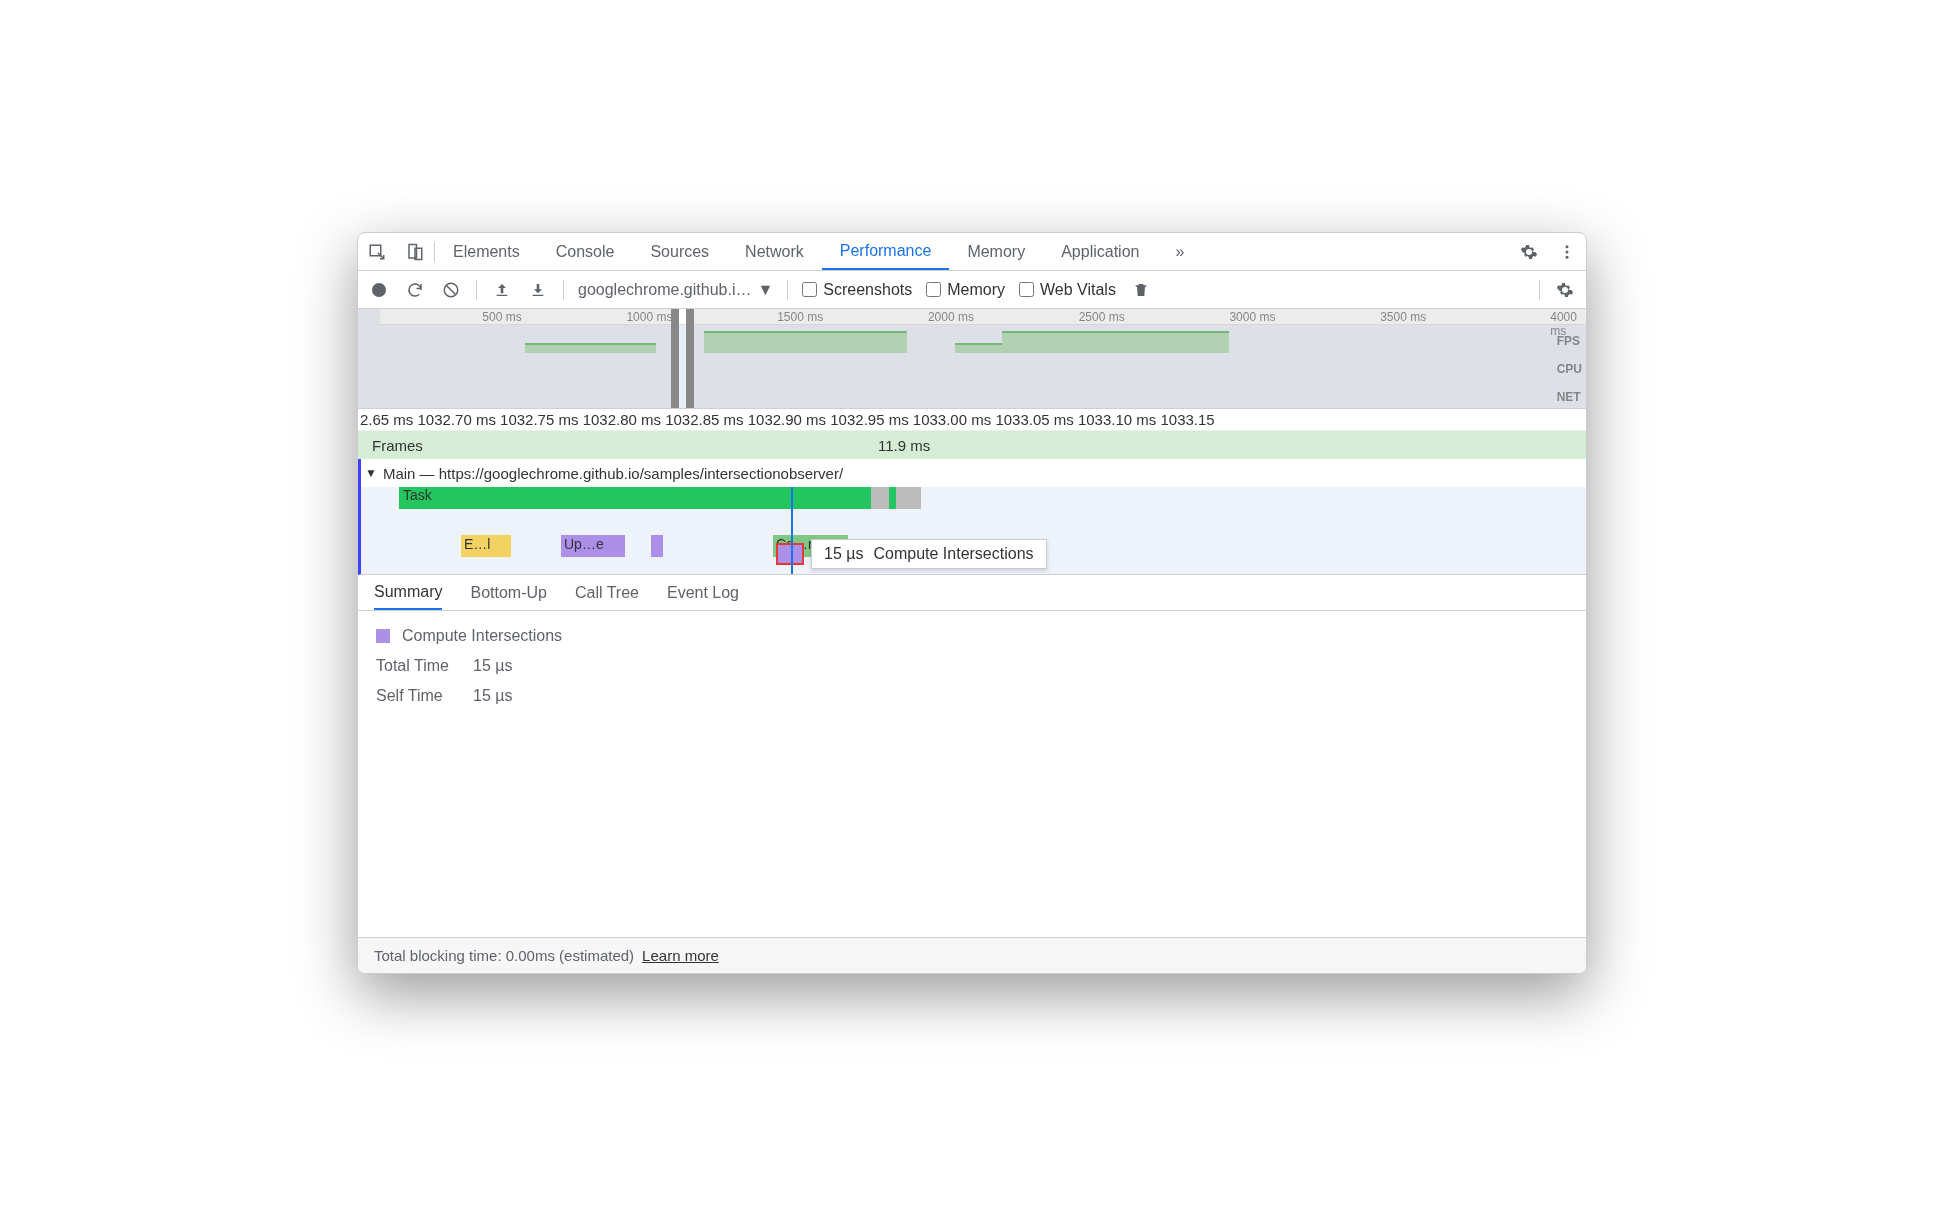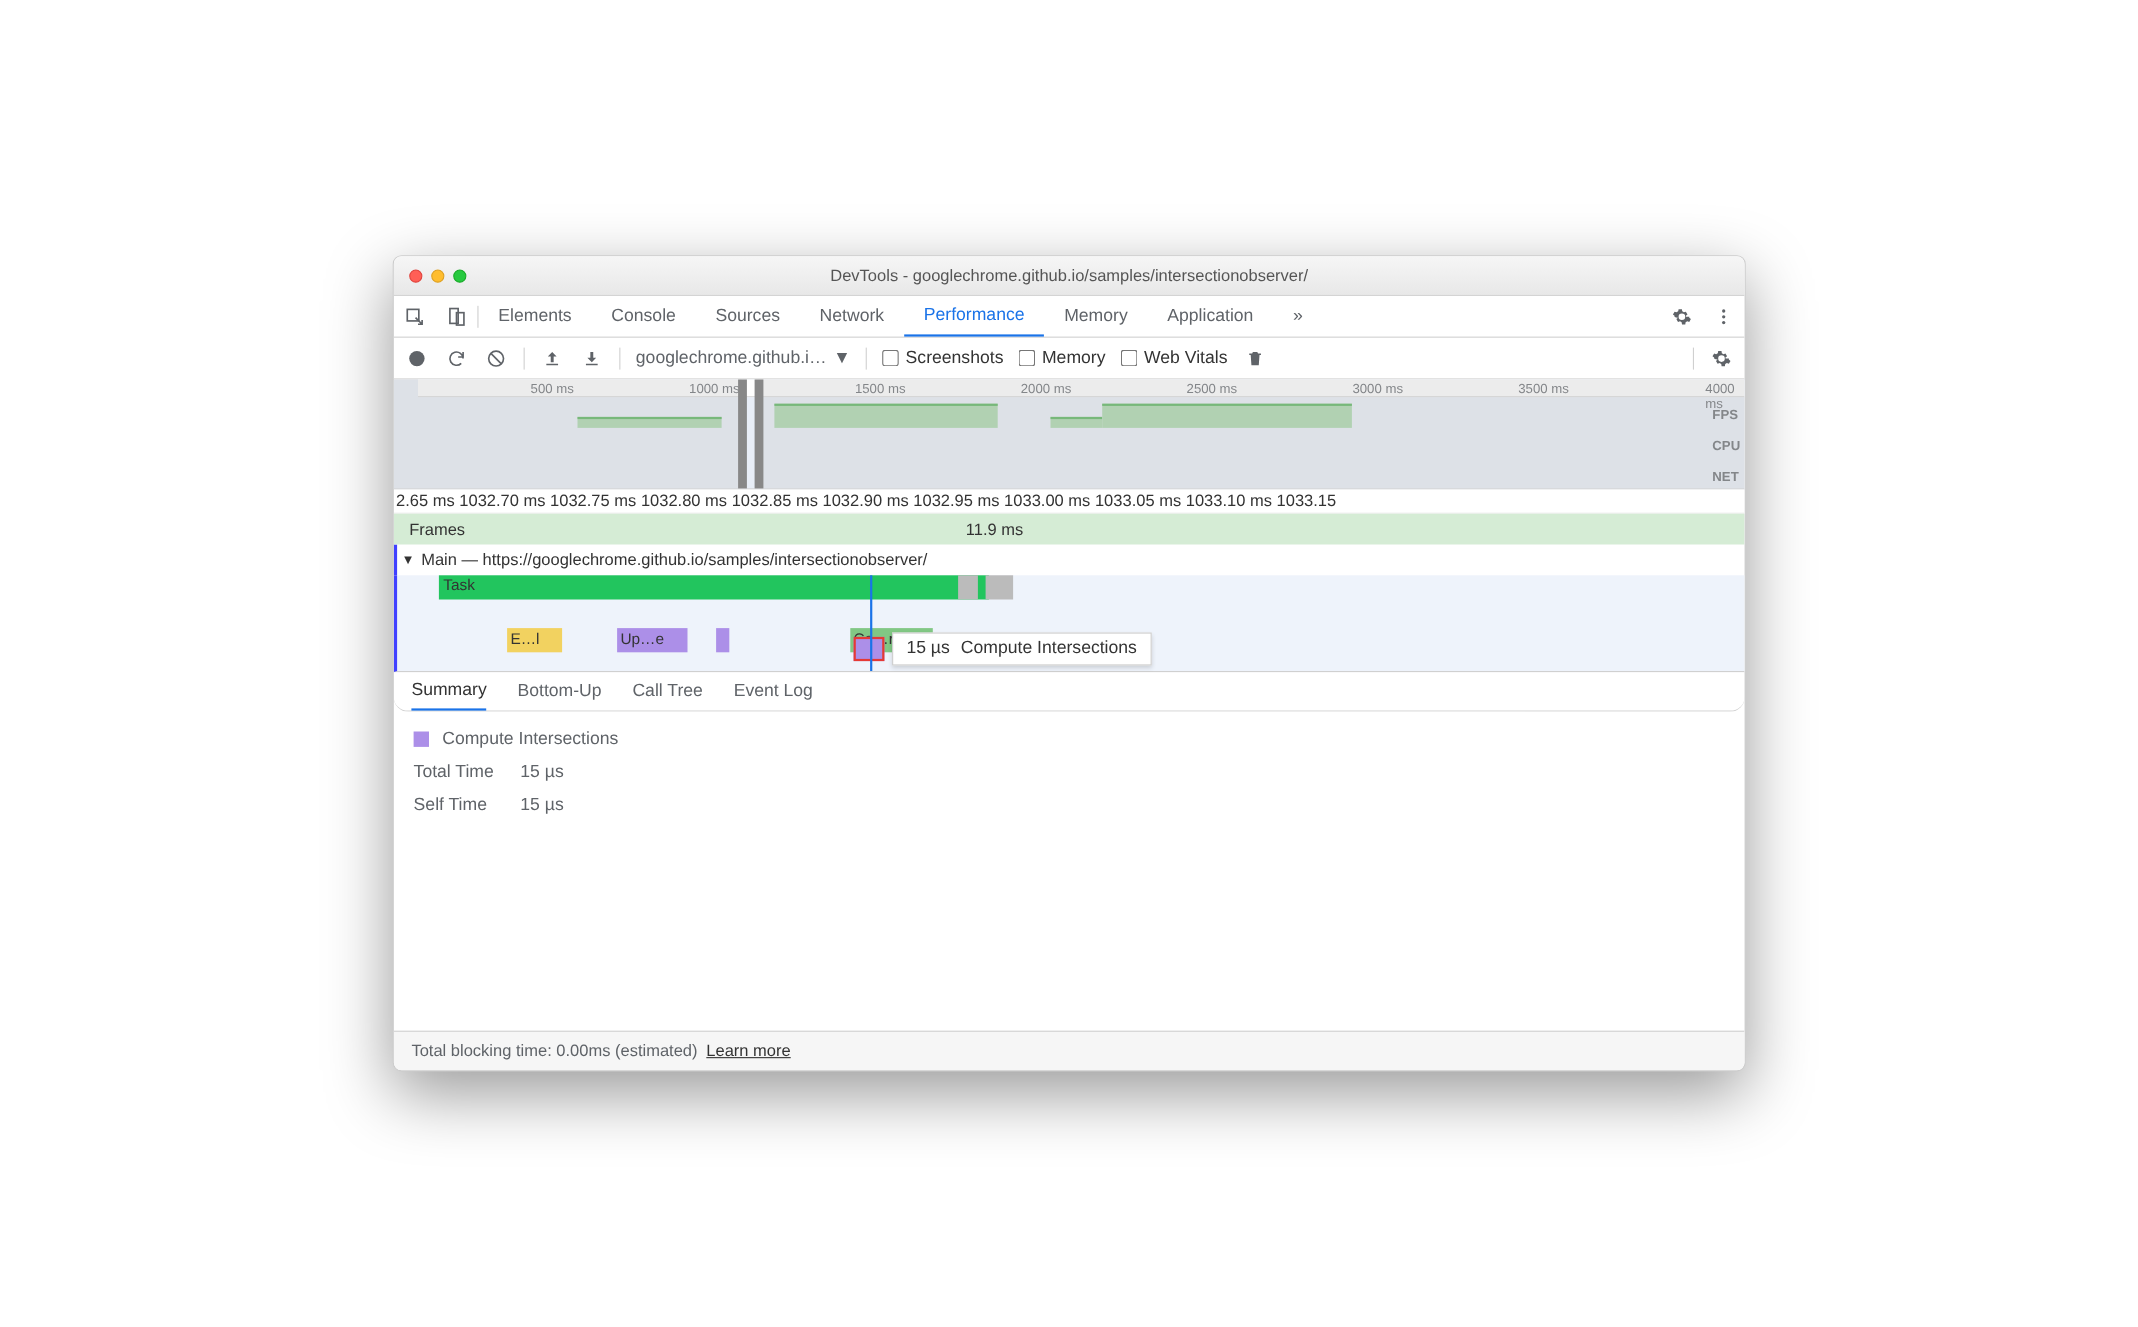--- a/index.html
+++ b/index.html
@@ -41,42 +41,34 @@
 .flame { position:relative; height:88px; background:#eef3fb; border-bottom:1px solid #d0d0d0; border-left:3px solid #4040ff; }
 .task { position:absolute; top:0; left:0; height:22px; background:#22c55e; color:#333; font-size:14px; padding-left:4px; width:500px; overflow:hidden;margin-left:38px; }
 .taskx { position:absolute; top:0; height:22px; background:#bbb; }
 .ev { position:absolute; top:28px; height:22px; font-size:14px; color:#333; overflow:hidden; text-overflow:clip; padding:1px 3px 0 3px;margin-top:20px; }
 .ev.y { background:#f2d260; }
 .ev.p { background:#ac8fe8; }
 .ev.g { background:#81c784; }
 .sub { position:absolute; top:56px; height:22px; background:#ac8fe8; border:2px solid #e53935; }
 .cursor { position:absolute; top:0; bottom:0; width:2px; background:#1a73e8; z-index:5; }
 .tooltip { position:absolute; top:52px; height:30px; background:#fff; border:1px solid #ccc; box-shadow:0 2px 4px rgba(0,0,0,0.15); font-size:16px; color:#333; display:flex; align-items:center; padding: 0 12px; gap:10px; z-index:10; }
-.dtabs { height:36px; border-bottom:1px solid #d0d0d0; display:flex; align-items:center; font-size:16px; color:#5f6368; gap:28px; padding-left:16px;border-radius:13px; }
+.dtabs { height:36px; border-bottom:1px solid #d0d0d0; display:flex; align-items:center; font-size:16px; color:#5f6368; gap:28px; padding-left:16px; }
 .dtabs .dtab.active { color:#333; border-bottom:2px solid #1a73e8; height:100%; display:flex; align-items:center; }
 .summary { padding: 16px 18px; font-size:16px; color:#5f6368; flex:1; }
 .srow { display:flex; align-items:center; gap:12px; margin-bottom:12px; }
 .swatch { width:14px; height:14px; background:#ac8fe8; }
 .footer { height:36px; border-top:1px solid #d0d0d0; background:#f6f6f6; display:flex; align-items:center; padding: 0 16px; font-size:15px; color:#5f6368; gap:8px; }
 .footer .lm { text-decoration:underline; color:#333; }
 svg { display:block; }
 </style>
 </head>
 <body>
 
 <div class="window">
 
-  <div class="titlebar">
-    <div class="traffic">
-      <div class="tl red"></div>
-      <div class="tl yellow"></div>
-      <div class="tl green"></div>
-    </div>
-    <div class="title">DevTools - googlechrome.github.io/samples/intersectionobserver/</div>
-  </div>
 
   <div class="tabs">
     <div class="ic">
       <svg width="18" height="18" viewBox="0 0 24 24" fill="none" stroke="#5f6368" stroke-width="2">
           <rect x="3" y="3" width="14" height="14"></rect>
           <path d="M13 13 L21 21 M21 16 L21 21 L16 21"></path>
         </svg>
     </div>
     <div class="ic">
       <svg width="18" height="18" viewBox="0 0 24 24" fill="none" stroke="#5f6368" stroke-width="2">

